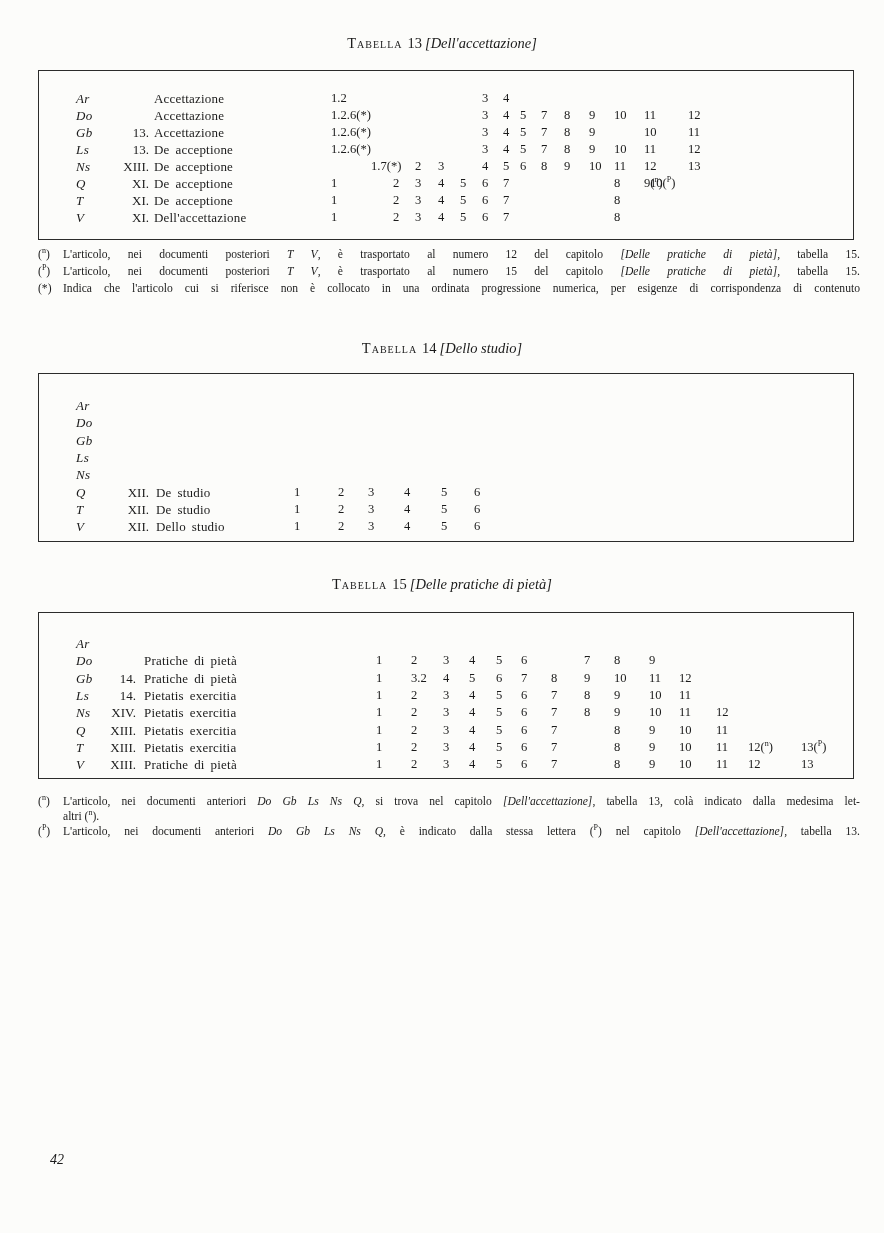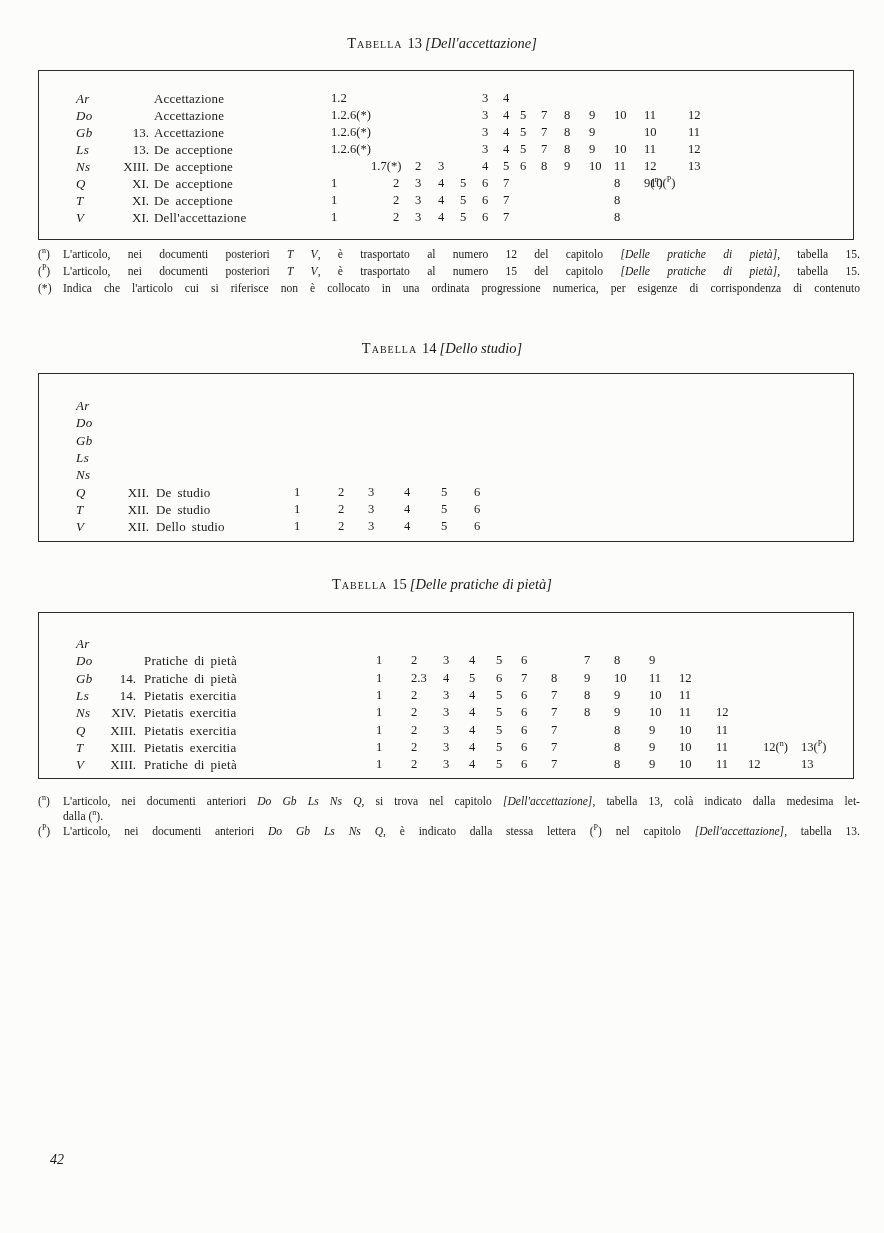--- a/index.html
+++ b/index.html
@@ -254,21 +254,21 @@
       <span class="num" style="left: 482px;">6</span>
       <span class="num" style="left: 545px;">7</span>
       <span class="num" style="left: 575px;">8</span>
       <span class="num" style="left: 610px;">9</span>
     </div>
     <div class="trow" style="top: 57.6px;">
       <span class="sig" style="left: 37px;">Gb</span>
       <span class="chap" style="width: 97px;">14.</span>
       <span class="ttl" style="left: 105px;">Pratiche di pietà</span>
       <span class="num" style="left: 337px;">1</span>
-      <span class="num" style="left: 372px;">2.3</span>
+      <span class="num" style="left: 372px;">3.2</span>
       <span class="num" style="left: 404px;">4</span>
       <span class="num" style="left: 430px;">5</span>
       <span class="num" style="left: 457px;">6</span>
       <span class="num" style="left: 482px;">7</span>
       <span class="num" style="left: 512px;">8</span>
       <span class="num" style="left: 545px;">9</span>
       <span class="num" style="left: 575px;">10</span>
       <span class="num" style="left: 610px;">11</span>
       <span class="num" style="left: 640px;">12</span>
     </div>
@@ -329,21 +329,21 @@
       <span class="num" style="left: 372px;">2</span>
       <span class="num" style="left: 404px;">3</span>
       <span class="num" style="left: 430px;">4</span>
       <span class="num" style="left: 457px;">5</span>
       <span class="num" style="left: 482px;">6</span>
       <span class="num" style="left: 512px;">7</span>
       <span class="num" style="left: 575px;">8</span>
       <span class="num" style="left: 610px;">9</span>
       <span class="num" style="left: 640px;">10</span>
       <span class="num" style="left: 677px;">11</span>
-      <span class="num" style="left: 709px; margin-left: 15px;">12(<sup>n</sup>)</span>
+      <span class="num" style="left: 709px;">12(<sup>n</sup>)</span>
       <span class="num" style="left: 762px;">13(<sup>P</sup>)</span>
     </div>
     <div class="trow" style="top: 144.1px;">
       <span class="sig" style="left: 37px;">V</span>
       <span class="chap" style="width: 97px;">XIII.</span>
       <span class="ttl" style="left: 105px;">Pratiche di pietà</span>
       <span class="num" style="left: 337px;">1</span>
       <span class="num" style="left: 372px;">2</span>
       <span class="num" style="left: 404px;">3</span>
       <span class="num" style="left: 430px;">4</span>
@@ -357,21 +357,21 @@
       <span class="num" style="left: 709px;">12</span>
       <span class="num" style="left: 762px;">13</span>
     </div>
   </div>
 
 <div class="fnblock" id="fnblock-2" style="top:794px">
     <div class="fn">
       <span class="fnlabel">(<sup>n</sup>)</span>
       <div class="fntext">
         <div class="fnline just"><span>L'articolo, nei documenti anteriori </span><span style="font-style: italic;">Do Gb Ls Ns Q</span><span>, si trova nel capitolo </span><span style="font-style: italic;">[Dell'accettazione]</span><span>, tabella 13, colà indicato dalla medesima let-</span></div>
-        <div class="fnline"><span>dalla (</span><sup>n</sup><span>).</span></div>
+        <div class="fnline"><span>altri (</span><sup>n</sup><span>).</span></div>
       </div>
     </div>
     <div class="fn">
       <span class="fnlabel">(<sup>P</sup>)</span>
       <div class="fntext">
         <div class="fnline just"><span>L'articolo, nei documenti anteriori </span><span style="font-style: italic;">Do Gb Ls Ns Q</span><span>, è indicato dalla stessa lettera (</span><sup>P</sup><span>) nel capitolo </span><span style="font-style: italic;">[Dell'accettazione]</span><span>, tabella 13.</span></div>
       </div>
     </div>
   </div>
 

